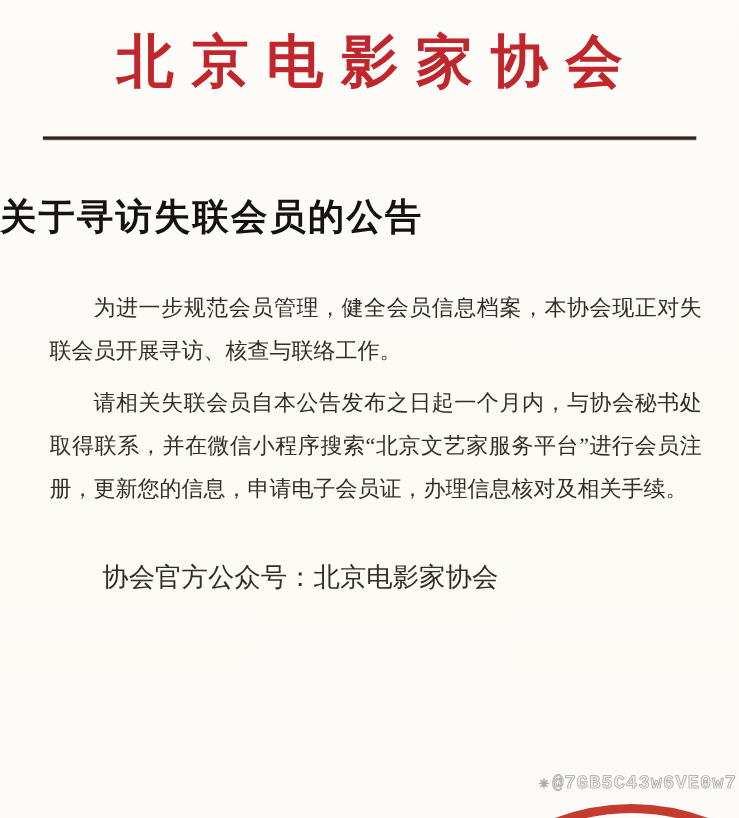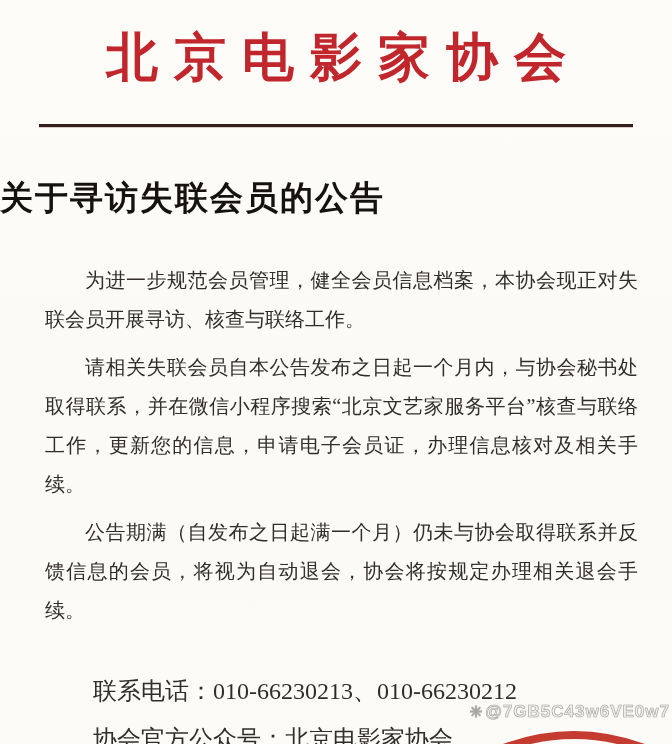--- a/index.html
+++ b/index.html
@@ -61,21 +61,21 @@
   .contacts p {
     margin: 0;
     text-indent: 2em;
     white-space: nowrap;
   }
   .contacts p + p { margin-top: 5px; }
   .watermark {
     position: absolute;
     top: 702px;
     right: 2px;
-    font-family: Liberation Sans, sans-serif;
+    font-family: Liberation Mono, monospace;
     font-size: 17px;
     font-weight: bold;
     letter-spacing: 1px;
     color: #efefec;
     -webkit-text-stroke: 0.6px #a9a8a3;
     text-shadow: 0 0 1px #b5b4af;
     white-space: nowrap;
   }
   .watermark .wm-icon { margin-right: 2px; font-size: 15px; }
   .seal {
@@ -93,26 +93,24 @@
 <div class="page">
 
   <h1 class="org">北京电影家协会</h1>
 
   <div class="rule"></div>
 
   <h2 class="title">关于寻访失联会员的公告</h2>
 
   <div class="body">
     <p>为进一步规范会员管理，健全会员信息档案，本协会现正对失联会员开展寻访、核查与联络工作。</p>
-    <p>请相关失联会员自本公告发布之日起一个月内，与协会秘书处取得联系，并在微信小程序搜索“北京文艺家服务平台”核查与联络工作，更新您的信息，申请电子会员证，办理信息核对及相关手续。</p>
-    <p>公告期满（自发布之日起满一个月）仍未与协会取得联系并反馈信息的会员，将视为自动退会，协会将按规定办理相关退会手续。</p>
+    <p>请相关失联会员自本公告发布之日起一个月内，与协会秘书处取得联系，并在微信小程序搜索“北京文艺家服务平台”进行会员注册，更新您的信息，申请电子会员证，办理信息核对及相关手续。</p>
   </div>
 
   <div class="contacts">
-    <p>联系电话：010-66230213、010-66230212</p>
     <p>协会官方公众号：北京电影家协会</p>
   </div>
 
   <div class="watermark">
     <span class="wm-icon">✳</span><span>@7GB5C43w6VE0w7</span>
   </div>
 
   <svg class="seal" viewBox="0 0 164 17">
     <path d="M 4 24 Q 82 -8 160 24" fill="none" stroke="#bf2a1e" stroke-width="8" stroke-linecap="round" opacity="0.92"></path>
   </svg>

